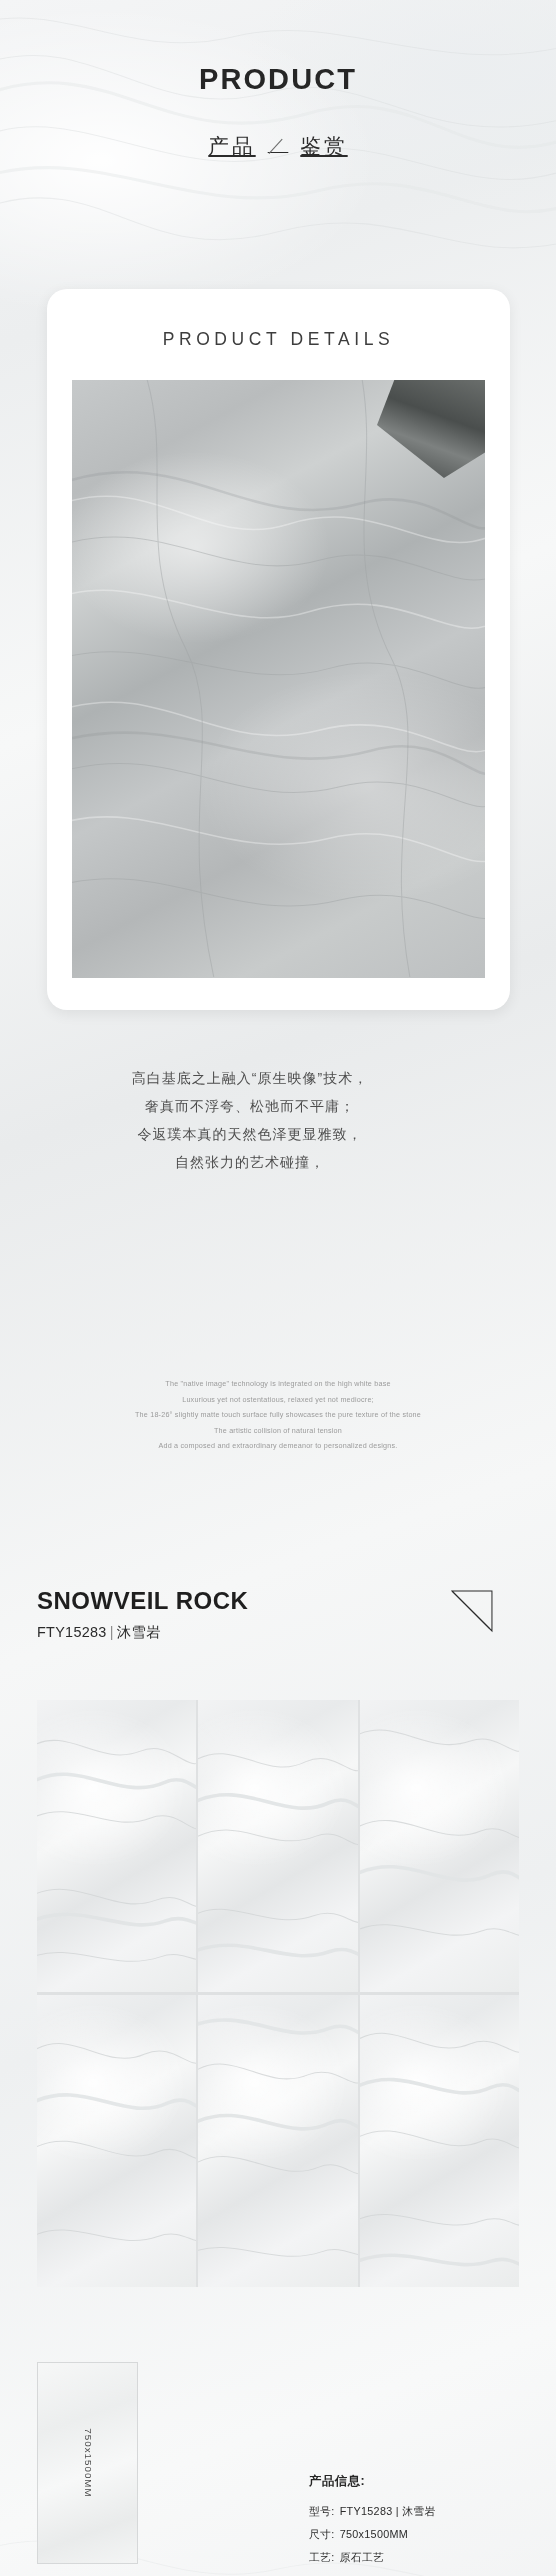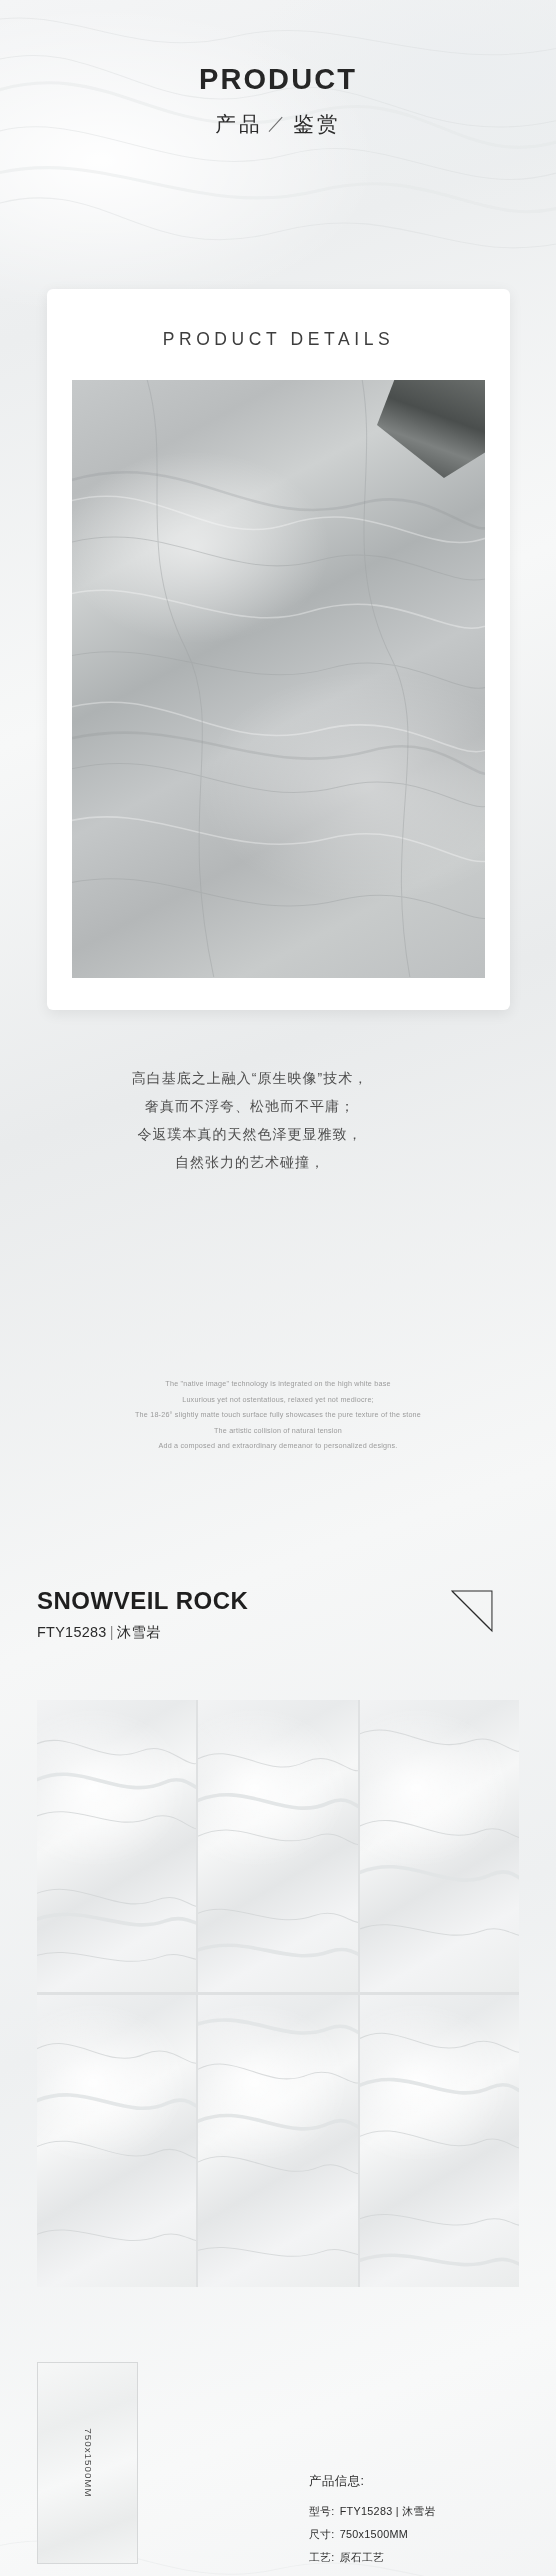--- a/index.html
+++ b/index.html
@@ -37,45 +37,46 @@
   }
   .header .line1,
   .header .line2 {
     font-size: 29px;
     font-weight: bold;
     letter-spacing: 2.1px;
     color: #262626;
     line-height: 1.24;
   }
   .header .cn-row {
-    margin-top: 12px;
+    margin-top: 34px;
     display: flex;
     align-items: center;
     justify-content: center;
-    gap: 5px;
+    gap: 12px;
     font-size: 20.6px;
     color: #2b2b2b;
     letter-spacing: 3.1px;
+    text-decoration: underline;
   }
   .header .slash {
     font-size: 17.5px;
     color: #6d6d6d;
     font-weight: 300;
     transform: translateY(-1px);
   }
 
   
   .card {
     position: absolute;
     top: 289px;
     left: 47px;
     width: 463px;
     height: 721px;
     background: #ffffff;
-    border-radius: 6px;
+    border-radius: 20px;
     box-shadow: 0 3.1px 13.4px rgba(0,0,0,.07);
   }
   .card-title {
     position: absolute;
     top: 40px;
     left: 0;
     width: 463px;
     text-align: center;
     font-size: 17.5px;
     letter-spacing: 4.6px;
@@ -215,21 +216,21 @@
   }
   .info {
     position: absolute;
     top: 2473px;
     left: 309px;
     width: 216px;
     color: #262626;
   }
   .info-title {
     font-size: 12.4px;
-    font-weight: normal;
+    font-weight: bold;
     letter-spacing: 0.5px;
     margin-bottom: 10.3px;
   }
   .info-row {
     font-size: 10.8px;
     line-height: 23px;
     letter-spacing: 0.3px;
     color: #333;
   }
   .info-row .k { color: #2b2b2b; }

